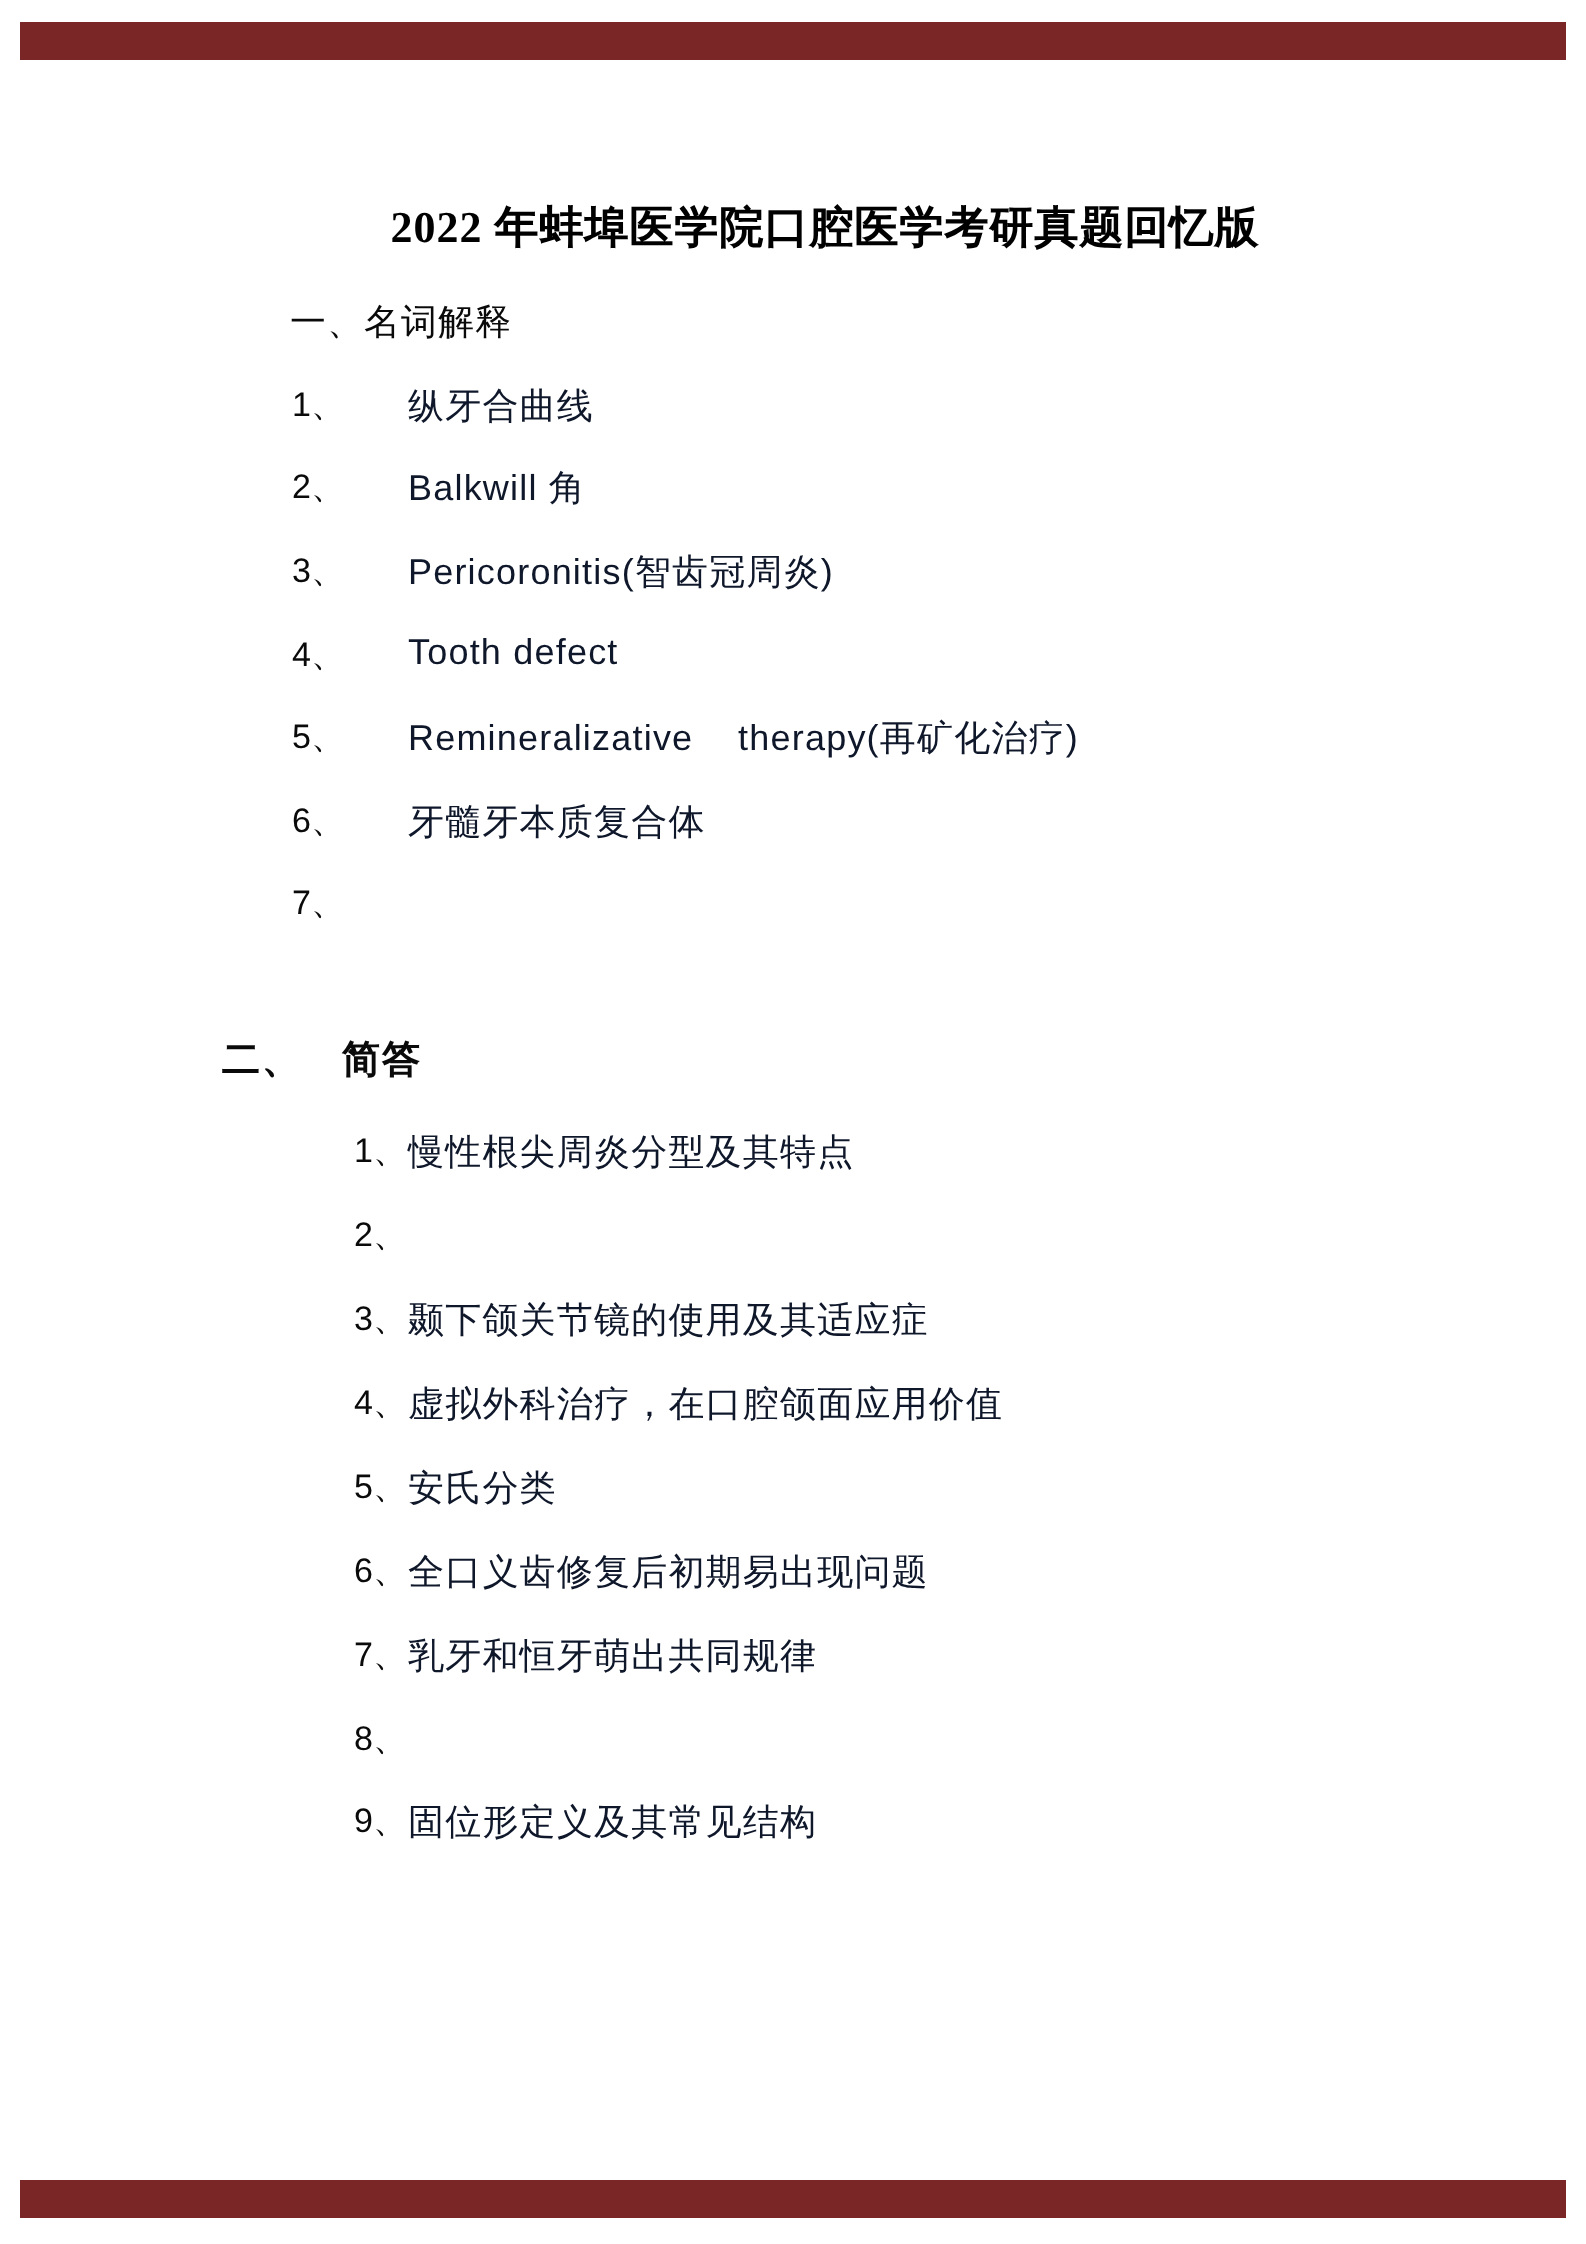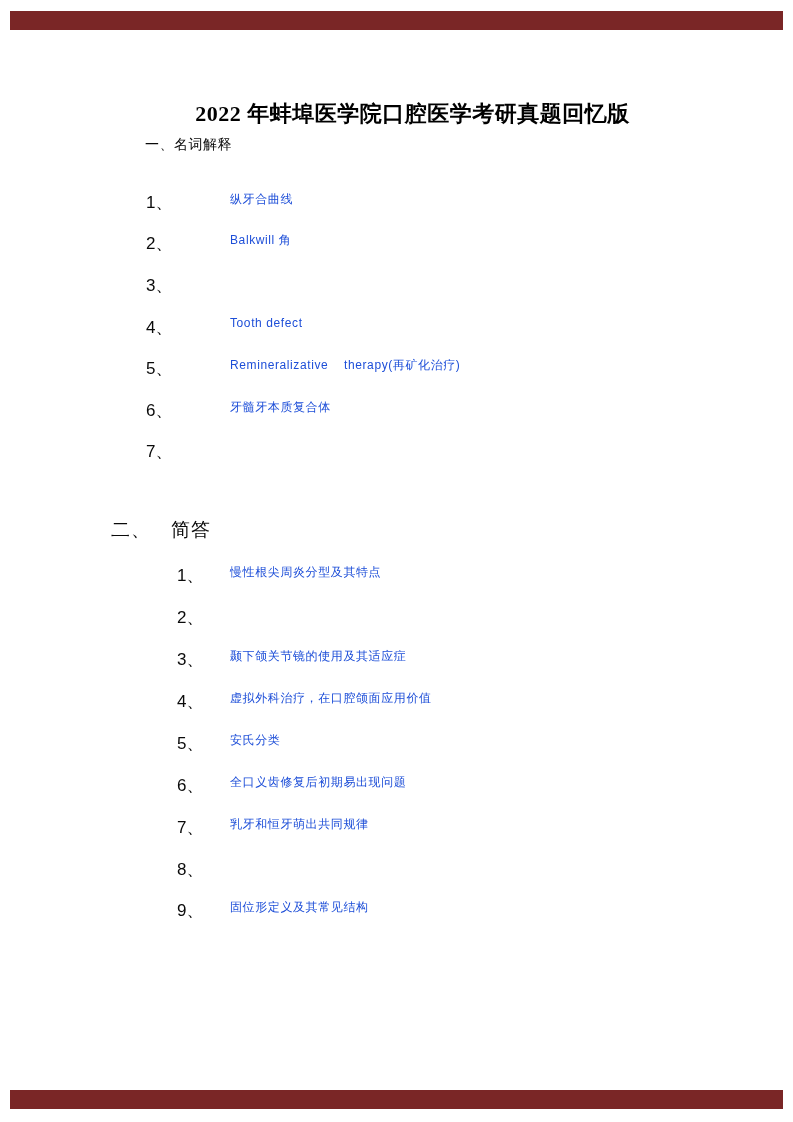--- a/index.html
+++ b/index.html
@@ -40,22 +40,22 @@
     white-space: pre;
   }
   .sec-heading {
     position: absolute;
     margin: 0;
     font-family: "Liberation Serif", "DejaVu Serif", serif;
     font-weight: normal;
     color: #0a0a0a;
     white-space: pre;
   }
-  .sec-heading.s1 { top: 136px; left: 145px; font-size: 14px; letter-spacing: 0.5px; }
-  .sec-heading.s2 { top: 517px; left: 111px; font-size: 19px; letter-spacing: 1px; }
+  .sec-heading.s1 { top: 149px; left: 145px; font-size: 18px; letter-spacing: 0.5px; }
+  .sec-heading.s2 { top: 517px; left: 111px; font-size: 19px; letter-spacing: 1px; font-weight: bold; }
   .row {
     position: absolute;
     left: 0;
     width: 793px;
     height: 26px;
     font-size: 18px;
   }
   .row .num {
     position: absolute;
     top: 0;
@@ -65,25 +65,24 @@
     white-space: pre;
   }
   .row.s1row .num { left: 146px; }
   .row.s2row .num { left: 177px; }
   .row .txt {
     position: absolute;
     top: 0;
     left: 204px;
     
     font-family: "Liberation Sans", "DejaVu Sans", serif;
-    font-size: 12px;
-    color: #1d4ed8;
+    font-size: 18px;
+    color: #0f172a;
     letter-spacing: 0.6px;
     white-space: pre;
-    margin-left: 26px;
   }
 </style>
 </head>
 <body>
 
 <div class="page">
 
   <div class="edge-bar top" style="background: rgb(122, 38, 38);"></div>
 
   <h1 class="title">2022 年蚌埠医学院口腔医学考研真题回忆版</h1>
@@ -93,20 +92,21 @@
   <div class="row s1row" style="top:191px">
     <span class="num">1、</span>
     <span class="txt">纵牙合曲线</span>
   </div>
   <div class="row s1row" style="top:232px">
     <span class="num">2、</span>
     <span class="txt">Balkwill 角</span>
   </div>
   <div class="row s1row" style="top:274px">
     <span class="num">3、</span>
+    <span class="txt">Pericoronitis(智齿冠周炎)</span>
   </div>
   <div class="row s1row" style="top:316px">
     <span class="num">4、</span>
     <span class="txt">Tooth defect</span>
   </div>
   <div class="row s1row" style="top:357px">
     <span class="num">5、</span>
     <span class="txt">Remineralizative    therapy(再矿化治疗)</span>
   </div>
   <div class="row s1row" style="top:399px">

